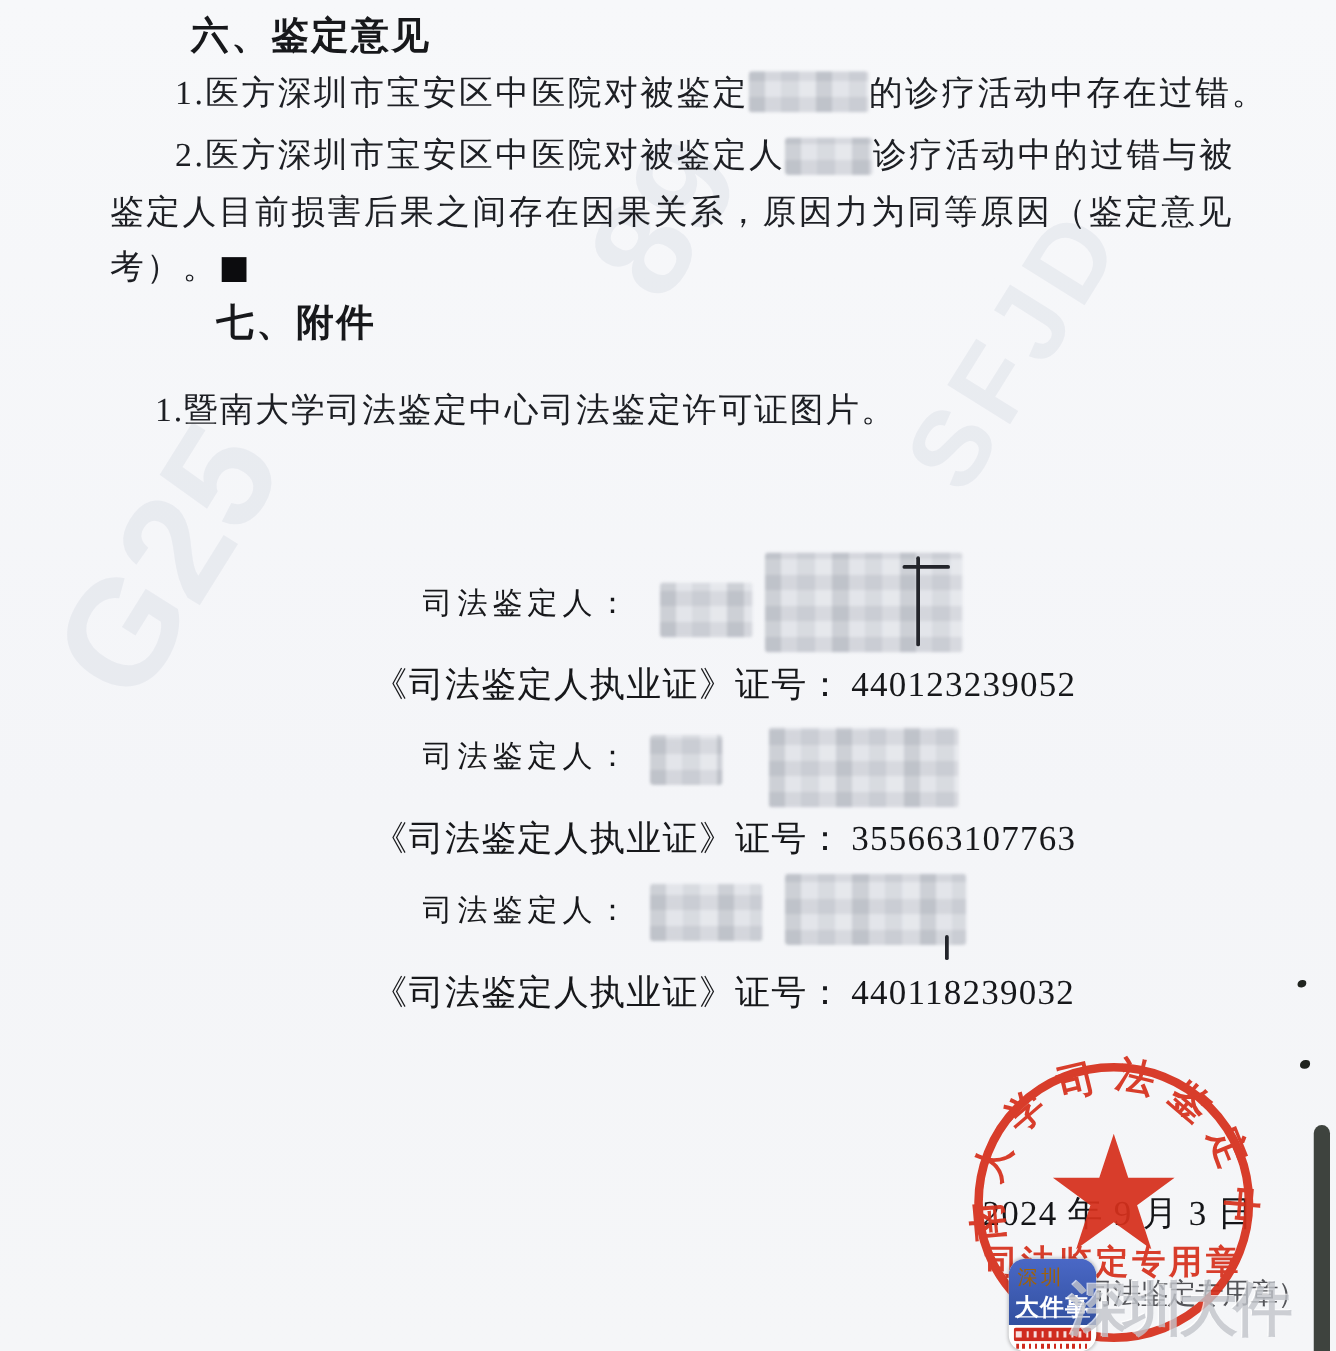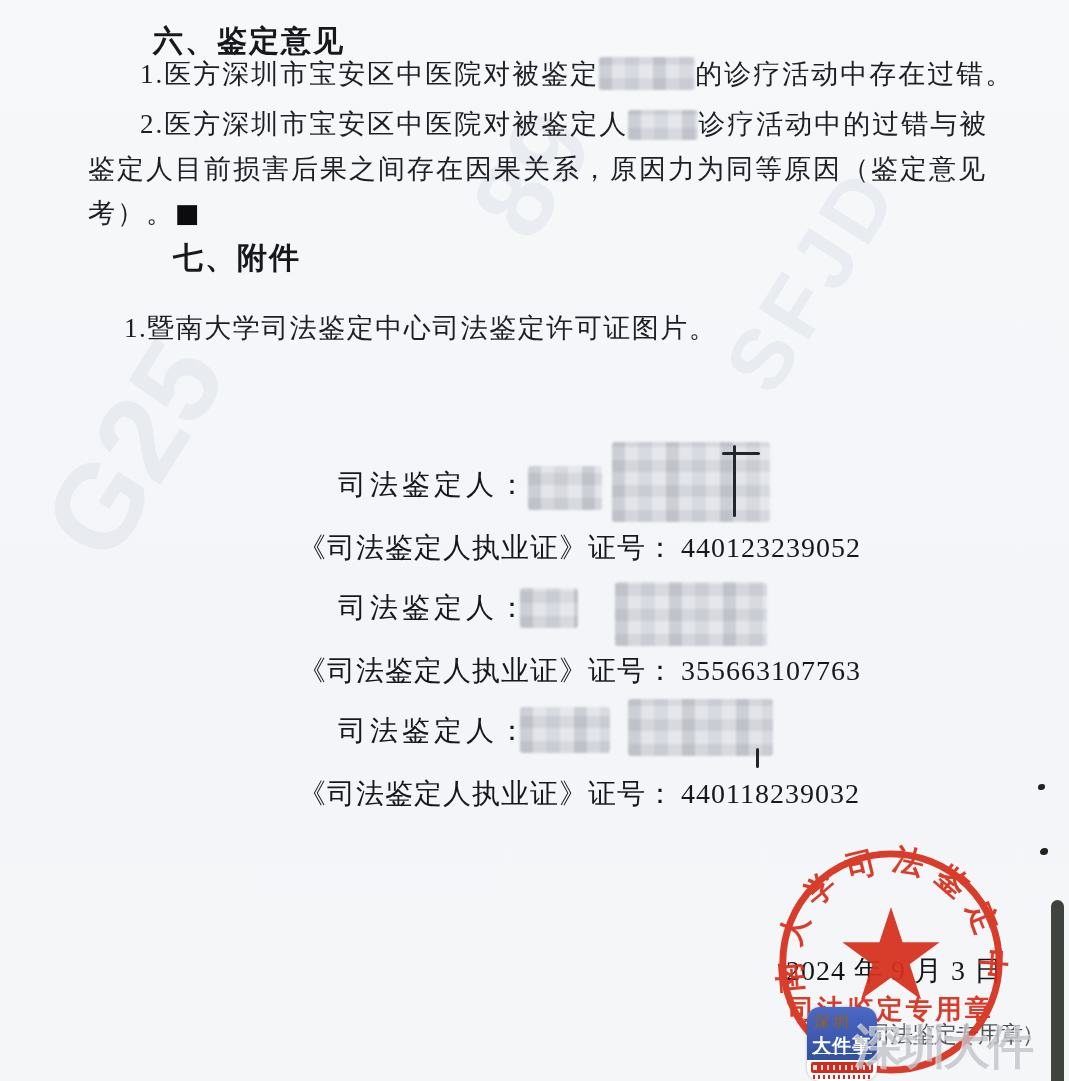--- a/index.html
+++ b/index.html
@@ -7,21 +7,21 @@
     position:relative;
     width:1069px;height:1081px;
     overflow:hidden;
     background:linear-gradient(180deg,#f7f8fa 0%,#f4f5f8 60%,#f5f6f8 100%);
     font-family:"Liberation Serif","DejaVu Serif",serif;
     color:#1b1c1f;
   }
   .abs{position:absolute;white-space:nowrap;}
   .h1{font-size:30px;font-weight:bold;letter-spacing:2px;color:#17181b;}
   .body-line{font-size:27px;letter-spacing:2px;color:#1d1f24;}
-  .sig-label{font-size:28px;letter-spacing:4px;color:#17181b;}
+  .sig-label{font-size:24px;letter-spacing:4px;color:#17181b;}
   .lic-line{font-size:28px;letter-spacing:1px;color:#17181b;}
   .lic-num{letter-spacing:1px;padding-left:6px;margin-top:24px;}
   .end-mark{font-family:"DejaVu Sans",sans-serif;font-size:26px;color:#0c0c0e;}
 
   
   .redact{
     background-color:#e2e4e9;
     background-image:
       repeating-linear-gradient(90deg, rgba(145,150,160,.28) 0 13px, rgba(225,227,232,.18) 13px 26px, rgba(178,182,191,.24) 26px 40px, rgba(238,239,243,.2) 40px 54px),
       repeating-linear-gradient(0deg, rgba(140,145,156,.2) 0 12px, rgba(232,234,238,.26) 12px 25px);
@@ -83,21 +83,21 @@
 </style>
 </head>
 <body>
 
 <div class="page">
 
   <div class="wm abs" style="left:20px;top:380px;font-size:120px;">G25</div>
   <div class="wm abs" style="left:470px;top:110px;font-size:110px;">89</div>
   <div class="wm abs" style="left:690px;top:230px;font-size:86px;letter-spacing:6px;">SFJD</div>
 
-  <div class="abs h1" style="left:153px;top:21px;font-family:Liberation Mono, monospace;">六、鉴定意见</div>
+  <div class="abs h1" style="left:153px;top:8px;font-family:Liberation Mono, monospace;">六、鉴定意见</div>
 
   <div class="abs body-line" style="left:140px;top:56px;text-align:right;"><span>1.医方深圳市宝安区中医院对被鉴定</span><span class="redact inline" style="width:96px;height:33px;"></span><span>的诊疗活动中存在过错。</span></div>
 
   <div class="abs body-line" style="left:140px;top:106px;"><span>2.医方深圳市宝安区中医院对被鉴定人</span><span class="redact inline" style="width:70px;height:30px;"></span><span>诊疗活动中的过错与被</span></div>
 
   <div class="abs body-line" style="left:88px;top:151px;">鉴定人目前损害后果之间存在因果关系，原因力为同等原因（鉴定意见</div>
 
   <div class="abs body-line" style="left:88px;top:195px;"><span>考）。</span><span class="end-mark">■</span></div>
 
   <div class="abs h1" style="left:153px;top:238px;margin-left:20px;">七、附件</div>

